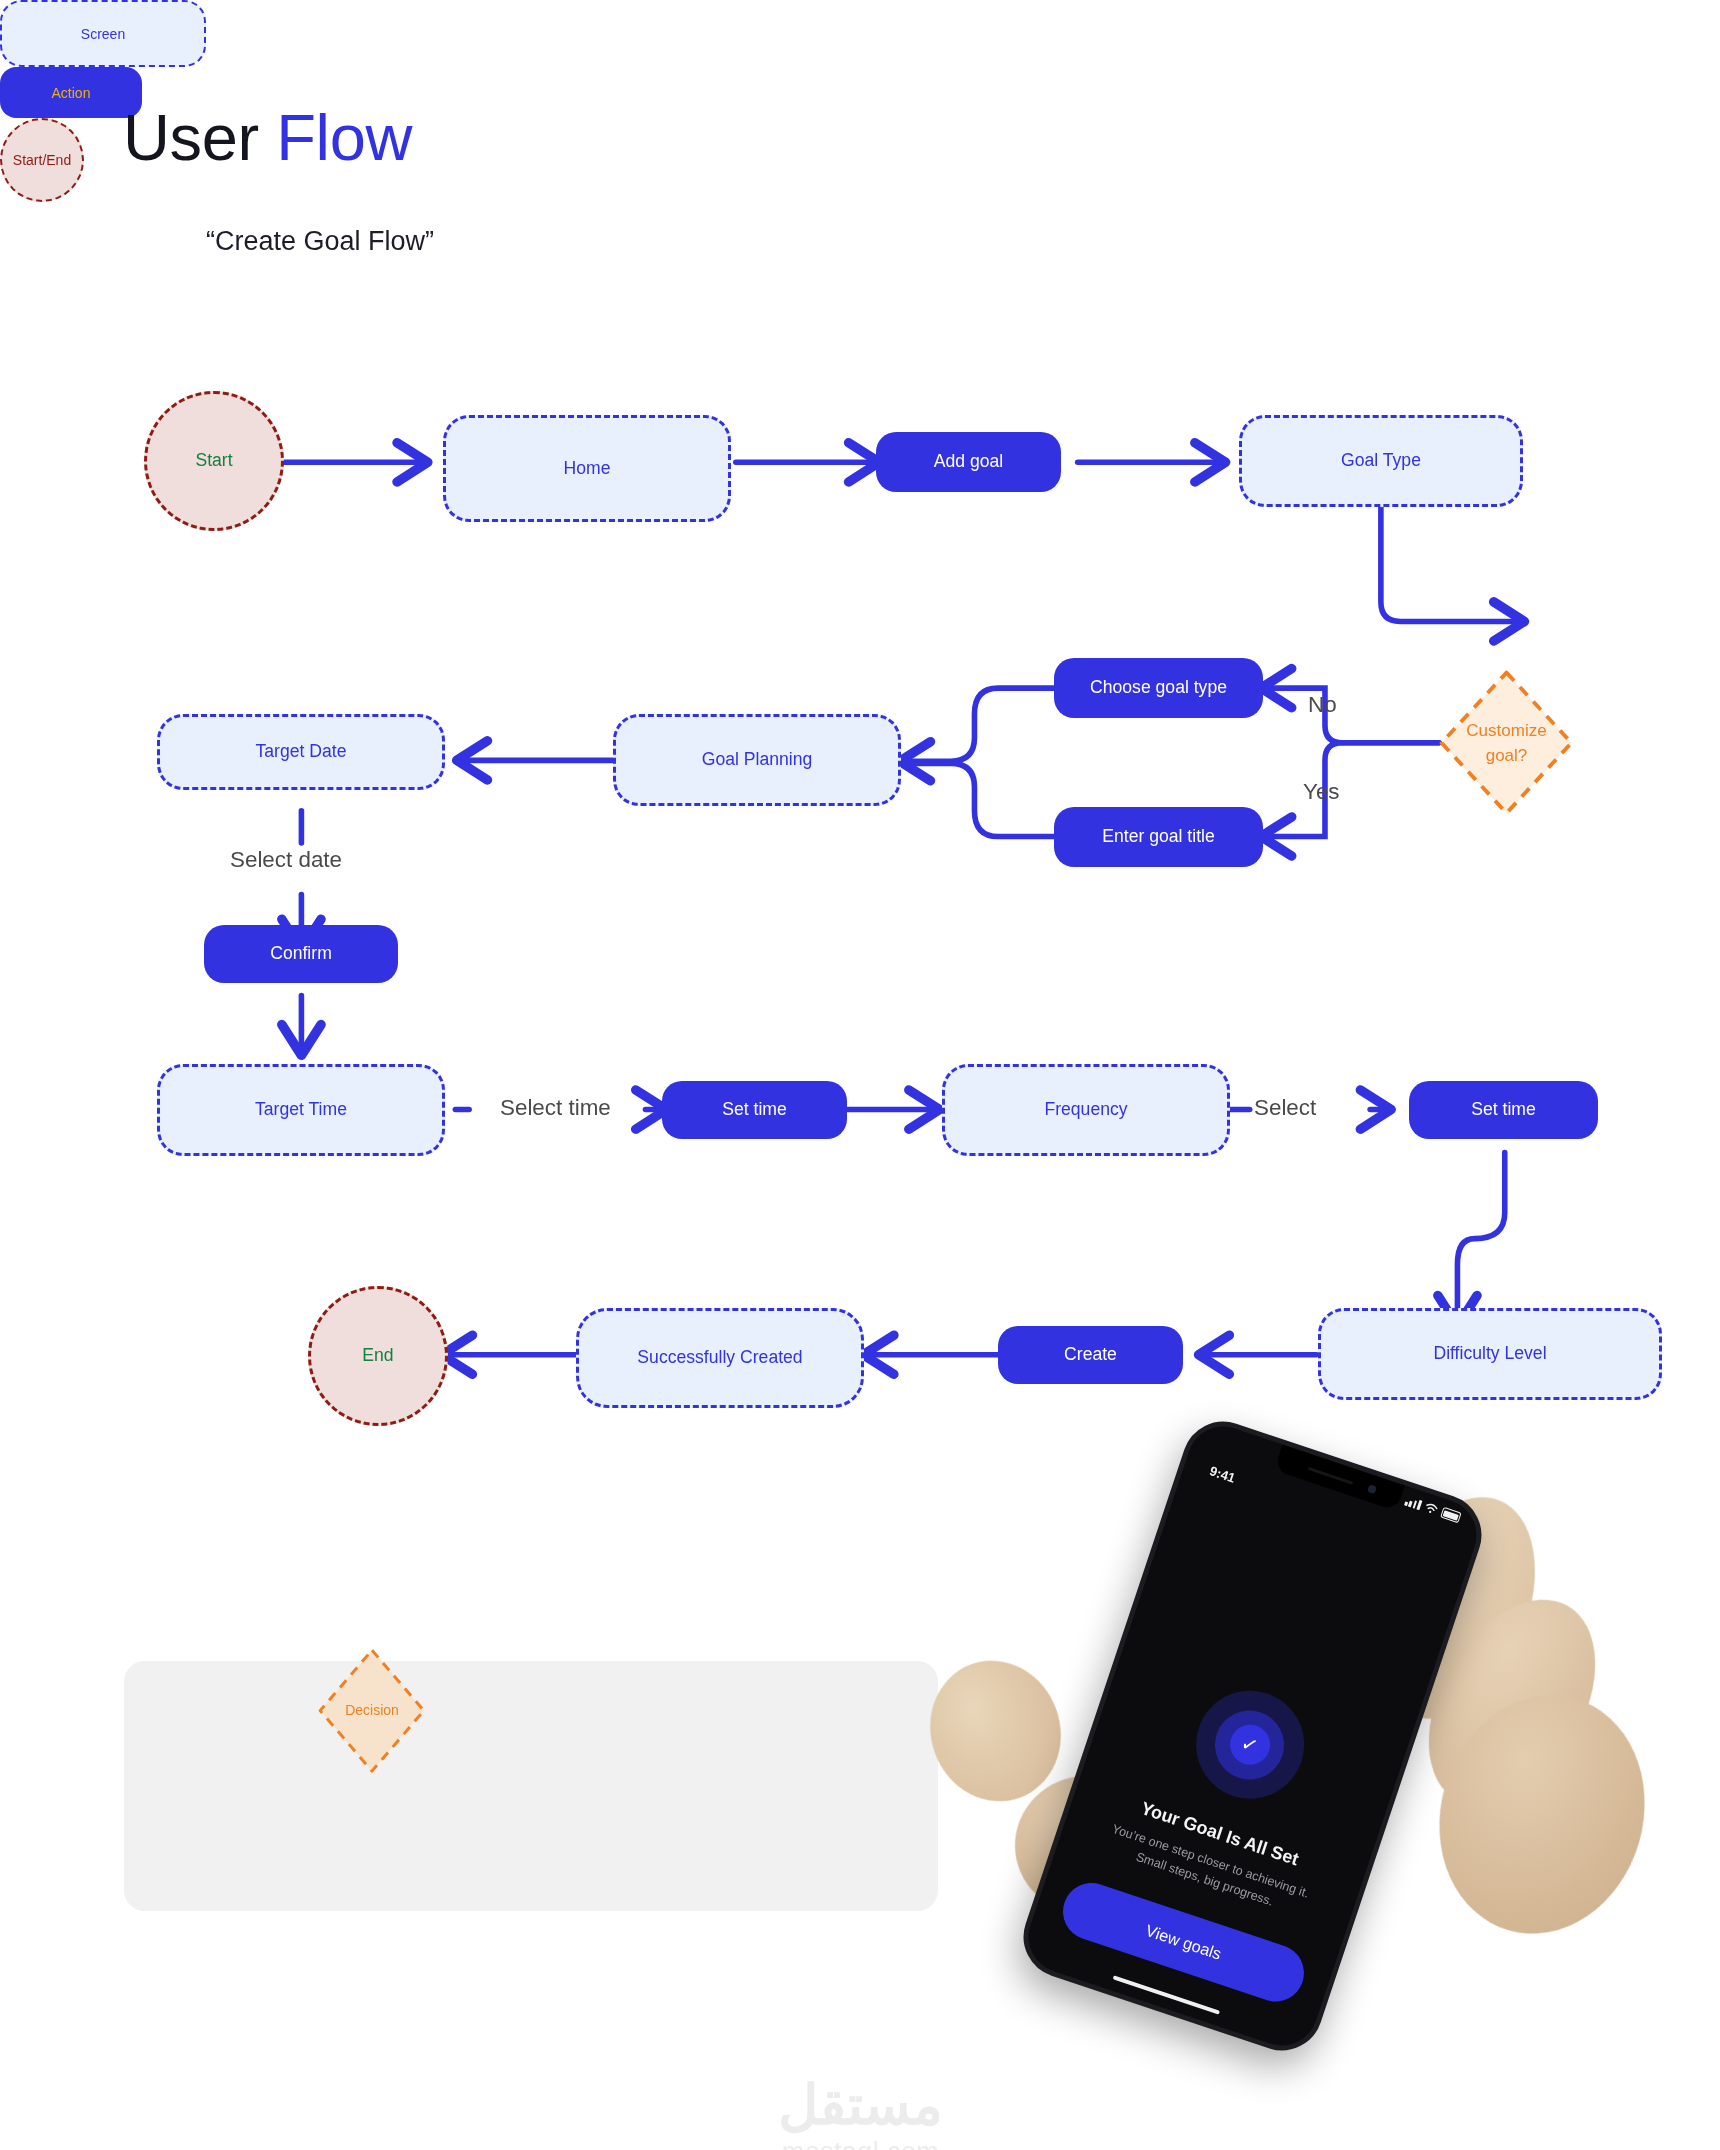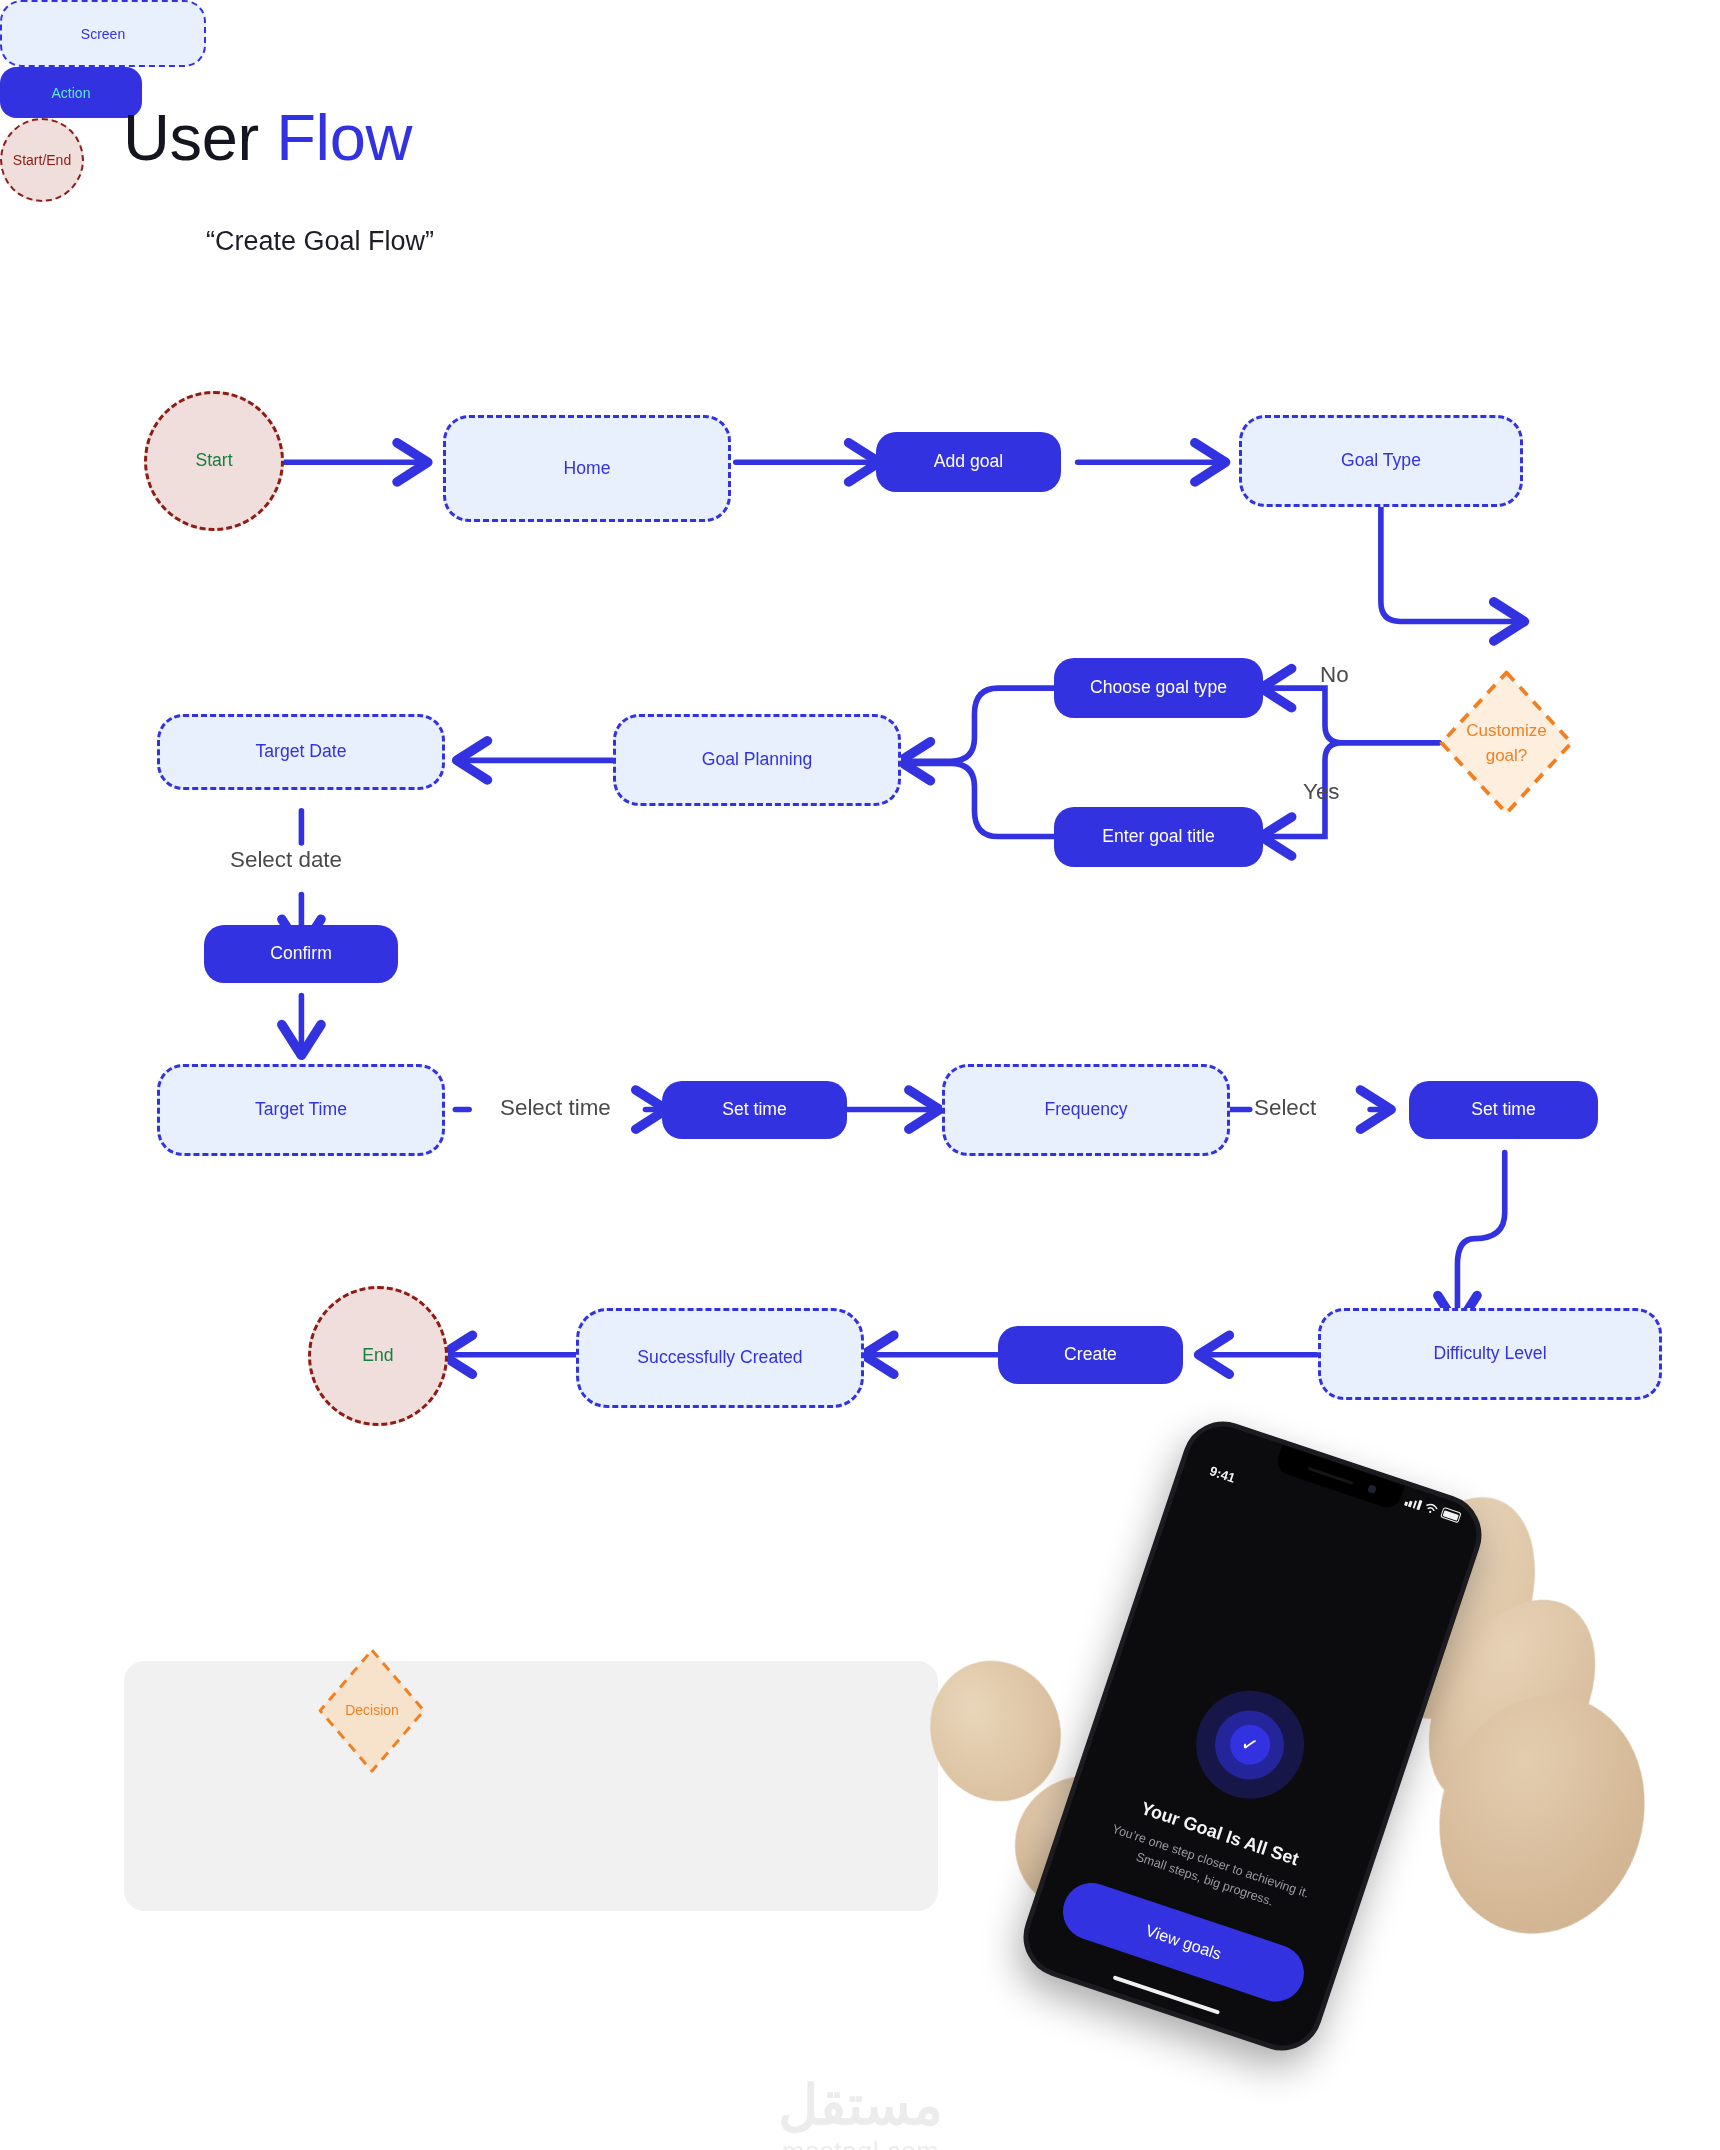--- a/index.html
+++ b/index.html
@@ -95,21 +95,21 @@
     background:#e9f0fd;border:2.6px dashed #3232e0;border-radius:21.5px;
     display:flex;align-items:center;justify-content:center;
     color:#3232e0;font-size:14px;box-sizing:border-box;
   }
   .lg-decision{width:108px;height:125px;left:318px;top:1648px;}
   .lg-decision .dlabel{color:#f08023;font-size:14px;}
   .lg-action{
     width:142px;height:51px;left:483px;top:1685px;
     background:#3232e0;border-radius:16.3px;
     display:flex;align-items:center;justify-content:center;
-    color:#5eead4;font-size:14px;box-sizing:border-box;
+    color:#eab308;font-size:14px;box-sizing:border-box;
   }
   .lg-terminal{
     width:84px;height:84px;left:581px;top:1669px;
     background:#f0dedc;border:2.6px dashed #8e1c14;border-radius:50%;
     display:flex;align-items:center;justify-content:center;
     color:#8e1c14;font-size:14px;box-sizing:border-box;
   }
 
   
   #phone-wrap{
@@ -274,21 +274,21 @@
   <div class="node n-screen" style="left:157px;top:714px;width:288px;height:76px;">
     <span>Target Date</span>
   </div>
 
   <div class="edge-label" style="left:230px;top:847px;">Select date</div>
 
   <div class="node n-action" style="left:204px;top:925px;width:194px;height:58px;">
     <span>Confirm</span>
   </div>
 
-  <div class="edge-label" style="left:1308px;top:662px;margin-left:12px;">No</div>
+  <div class="edge-label" style="left:1308px;top:692px;">No</div>
   <div class="edge-label" style="left:1303px;top:779px;">Yes</div>
 
   <div class="node n-screen" style="left:157px;top:1064px;width:288px;height:92px;">
     <span>Target Time</span>
   </div>
 
   <div class="edge-label" style="left:472px;top:1095px;margin-left:28px;">Select time</div>
 
   <div class="node n-action" style="left:662px;top:1081px;width:185px;height:58px;">
     <span>Set time</span>

